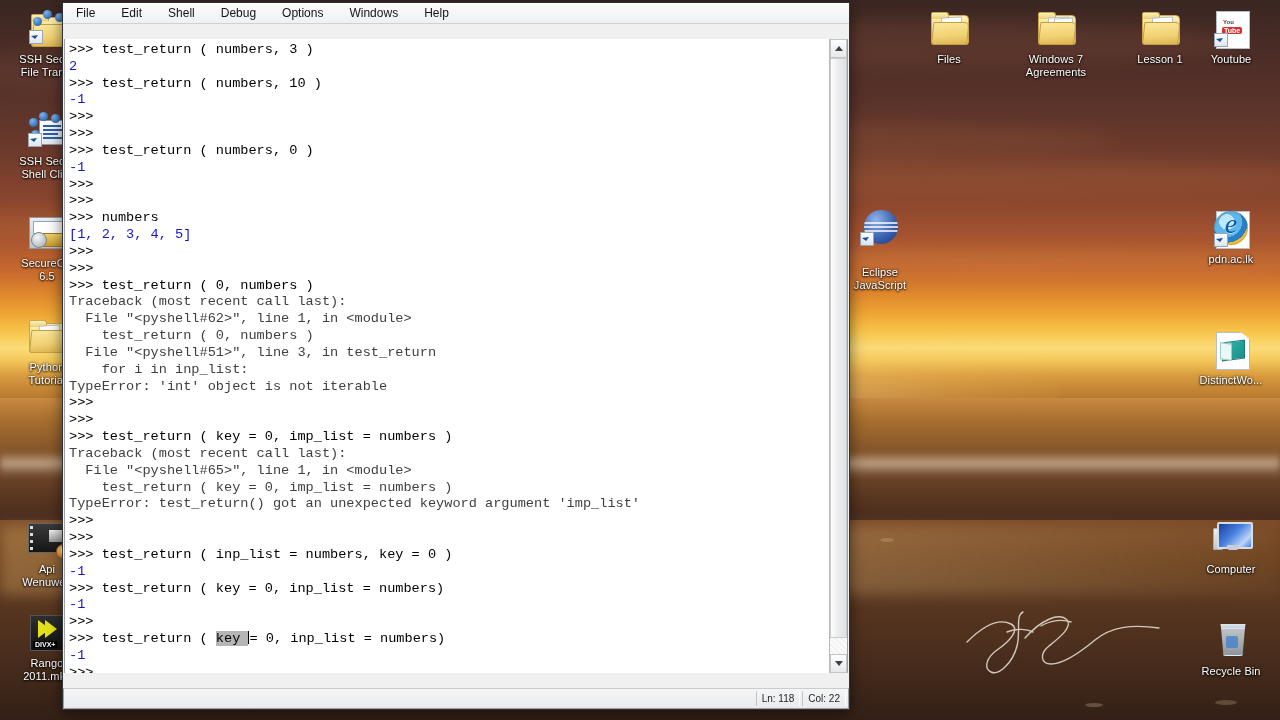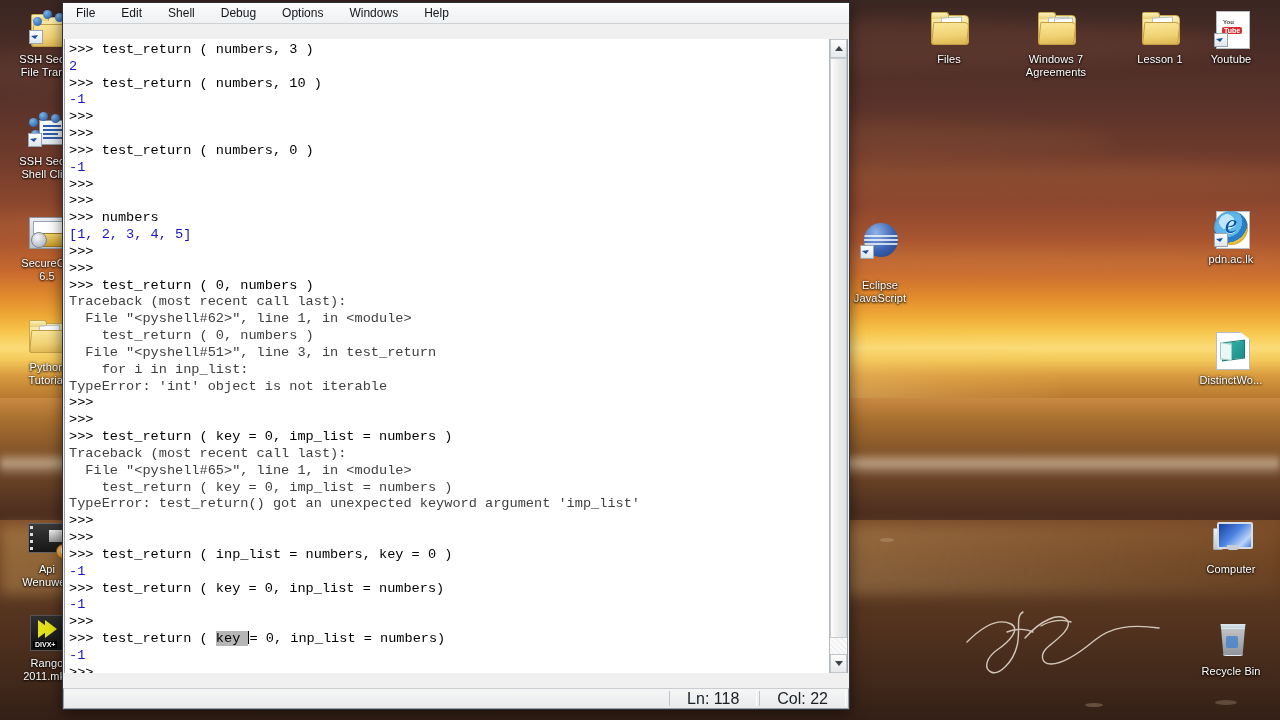--- a/index.html
+++ b/index.html
@@ -306,21 +306,21 @@
     border:1px solid #c7ccd1;
   }
 
   #statusbar{
     flex:0 0 19px;height:19px;
     background:linear-gradient(180deg,#f6f6f6,#e9eaec);
     border-top:1px solid #c8cdd2;border:1px solid #9aa0a6;border-top:1px solid #c8cdd2;
     display:flex;align-items:center;justify-content:flex-end;
   }
   .status-cell{
-    font-size:16px;color:#1a1f24;padding:0 17px;height:15px;line-height:15px;
+    font-size:10px;color:#1a1f24;padding:0 5px;height:15px;line-height:15px;
     border-left:1px solid #c0c5ca;border-right:1px solid #ffffff;
     margin-right:2px;
   }
 </style>
 </head>
 <body>
 
 <div id="wallpaper">
   <div class="wp-sky"></div>
   <div class="wp-cloudband" style="left:-60px;top:40px;width:700px;height:60px;background:#6d4437;"></div>
@@ -483,21 +483,21 @@
   <div class="glyph">
     <div class="yt-box">
       <div class="yt-you">You</div>
       <div class="yt-tube">Tube</div>
     </div>
     <div class="shortcut-arrow" style="left:5px;bottom:3px;"></div>
   </div>
   <div class="label">Youtube</div>
 </div>
 
-<div class="dicon" style="left:837px;top:221px;gap:16px;">
+<div class="dicon" style="left:837px;top:208px;gap:16px;">
   <div class="glyph">
     <div class="eclipse-ball">
       <div class="bar" style="top:12px;"></div>
       <div class="bar" style="top:16px;"></div>
       <div class="bar" style="top:20px;"></div>
     </div>
     <div class="shortcut-arrow" style="left:2px;bottom:4px;"></div>
   </div>
   <div class="label">Eclipse
 JavaScript</div>

